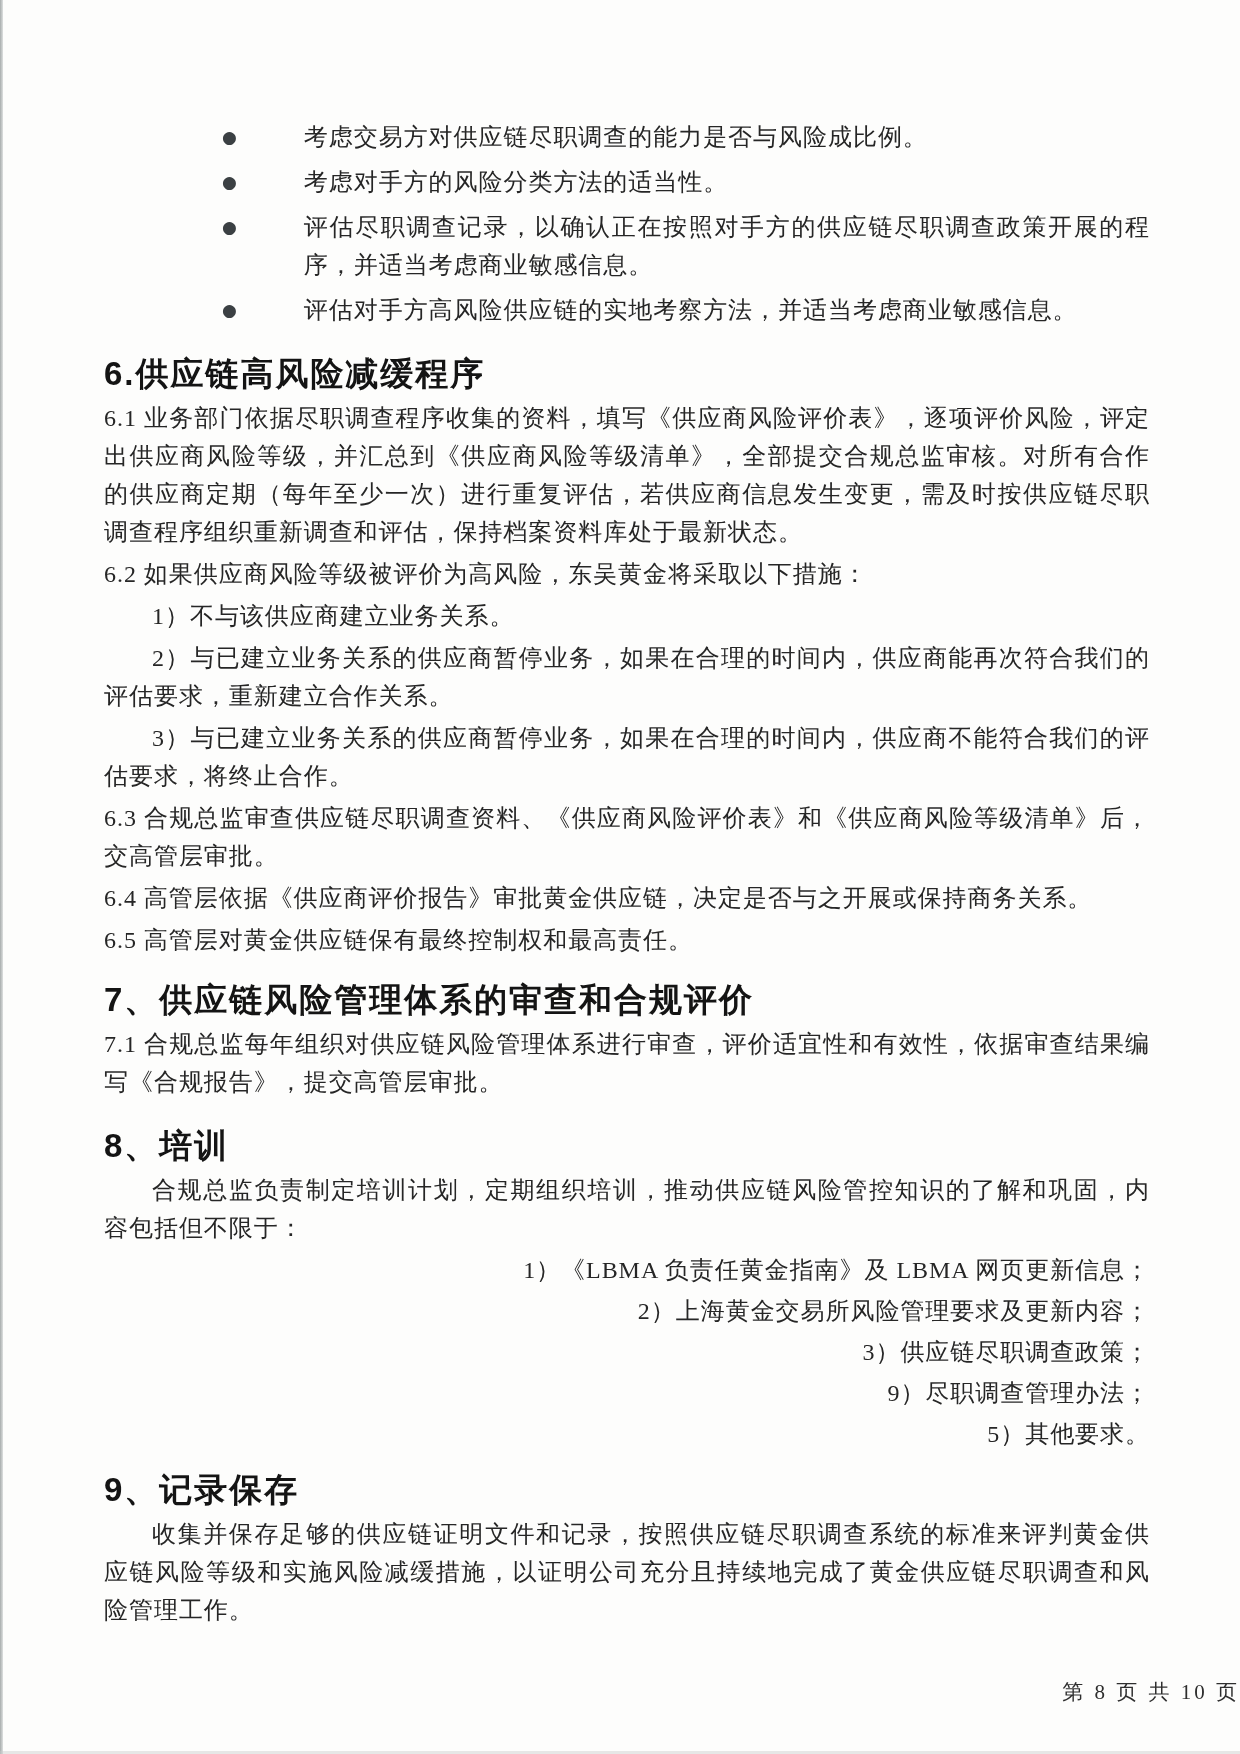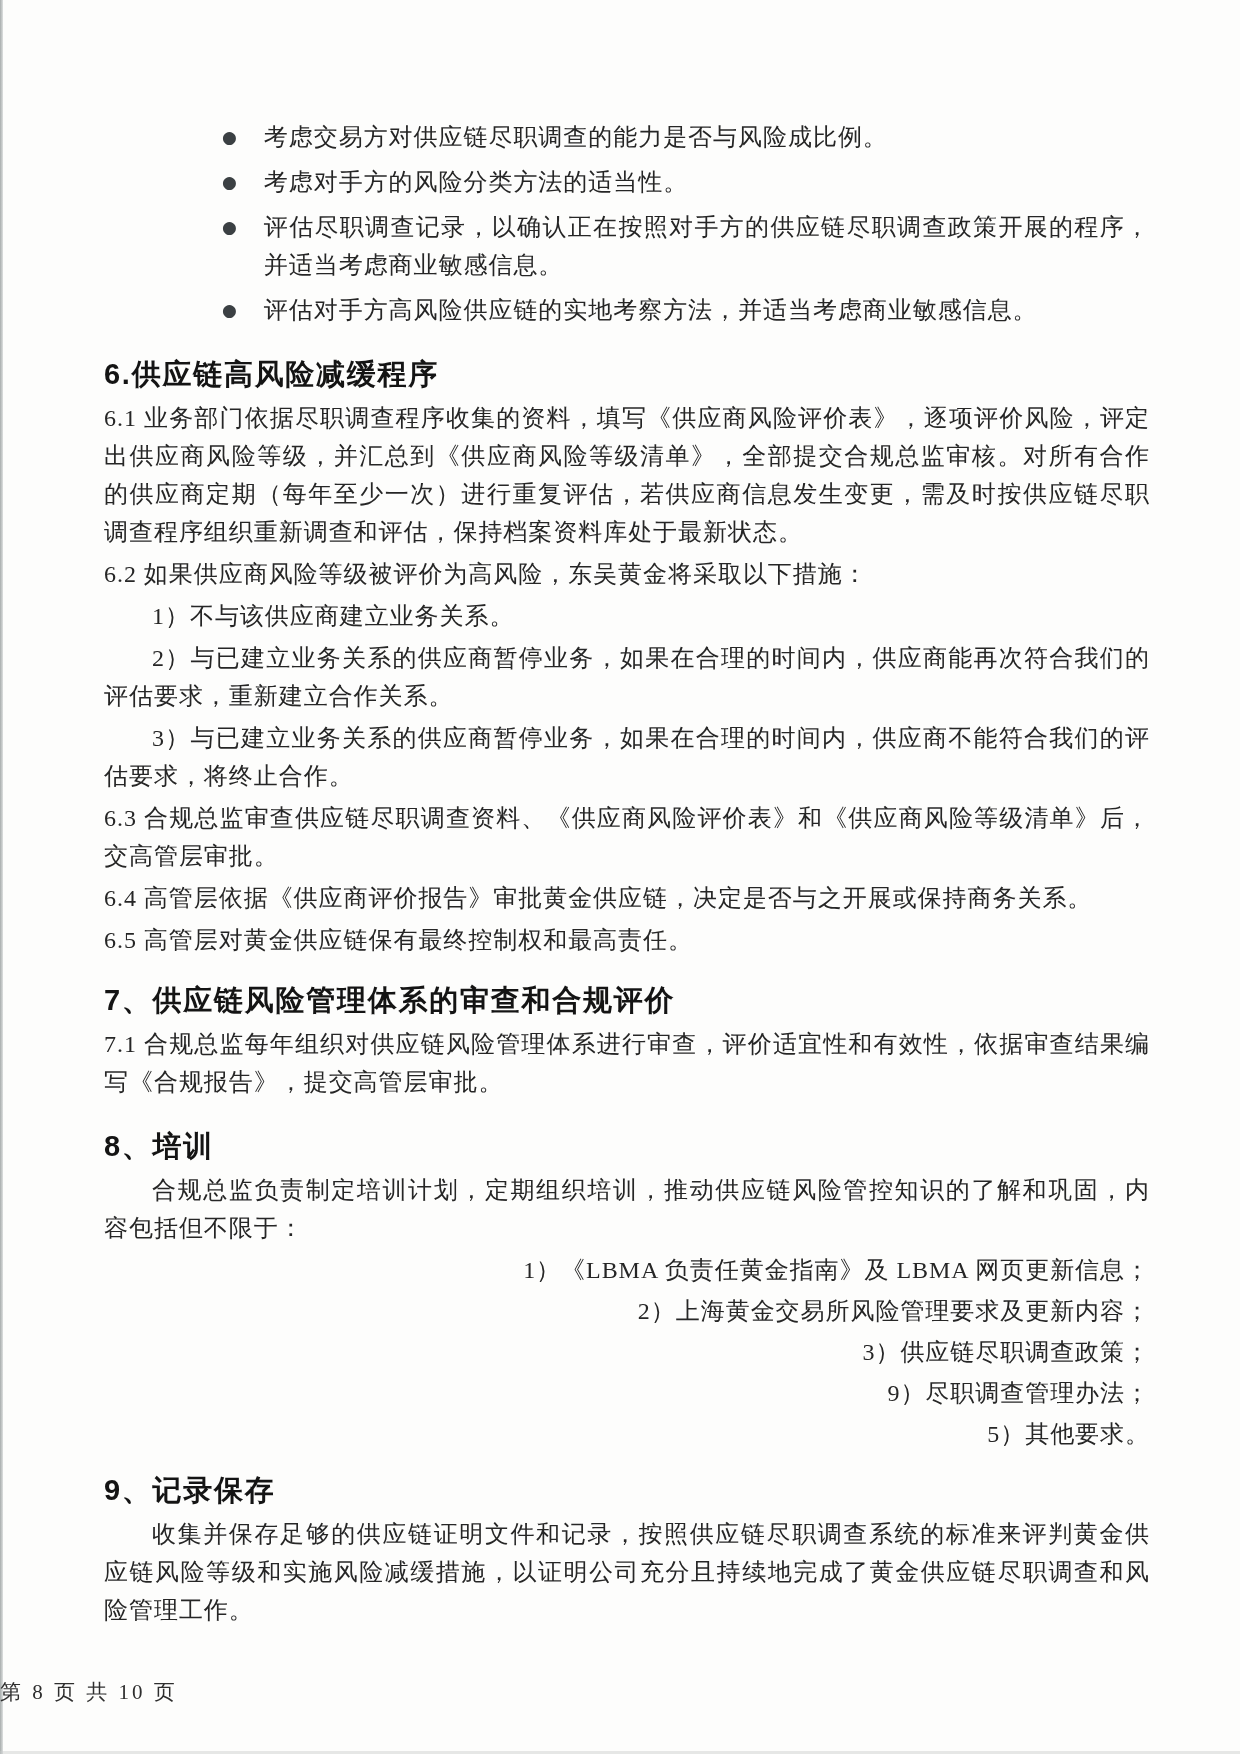--- a/index.html
+++ b/index.html
@@ -33,38 +33,38 @@
   ul.bullet-list { list-style:none; margin:0 0 0 0; padding:0 0 0 118px; }
   ul.bullet-list li {
     display:flex; align-items:flex-start; margin-bottom:7px;
   }
   .bullet-marker {
     flex:0 0 auto;
     font-size:17px; line-height:38px;
     color:#3b4043; margin-right:26px;
     font-family:"DejaVu Sans", sans-serif;
   }
-  .bullet-text { flex:1 1 auto; text-align: justify; }
+  .bullet-text { flex:1 1 auto; text-align: justify; margin-left: 40px; }
   h2 {
     font-family:"Liberation Sans","DejaVu Sans",sans-serif;
-    font-size:29px; line-height:38px;
+    font-size:33px; line-height:38px;
     font-weight:700; color:#141414;
     letter-spacing:0.06em;
     margin:0 0 6px 0;
   }
   h2.h6 { margin-top:26px; }
   h2.h7 { margin-top:22px; }
   h2.h8 { margin-top:26px; }
   h2.h9 { margin-top:18px; }
   p { margin:0 0 4px 0; }
   p.indent2 { text-indent:2em; }
   p.list-item { margin-bottom:3px; text-align:right; }
   .footer {
     position:absolute; left:0; top:1678px; width:100%;
-    text-align:left;
+    text-align:right;
     font-size:21px; letter-spacing:3px; color:#2e2e2e;
   }
 </style>
 </head>
 <body>
 
 <div class="page">
   <div class="scan-edge-left"></div>
   <div class="scan-edge-bottom"></div>
 

